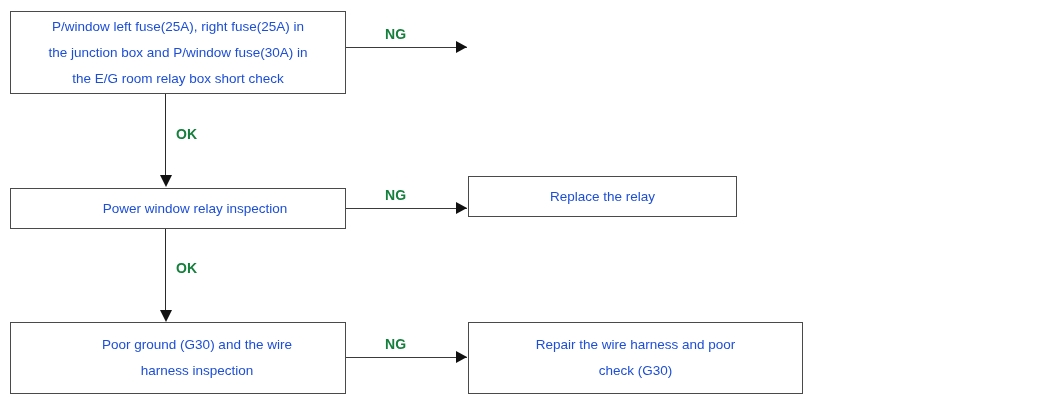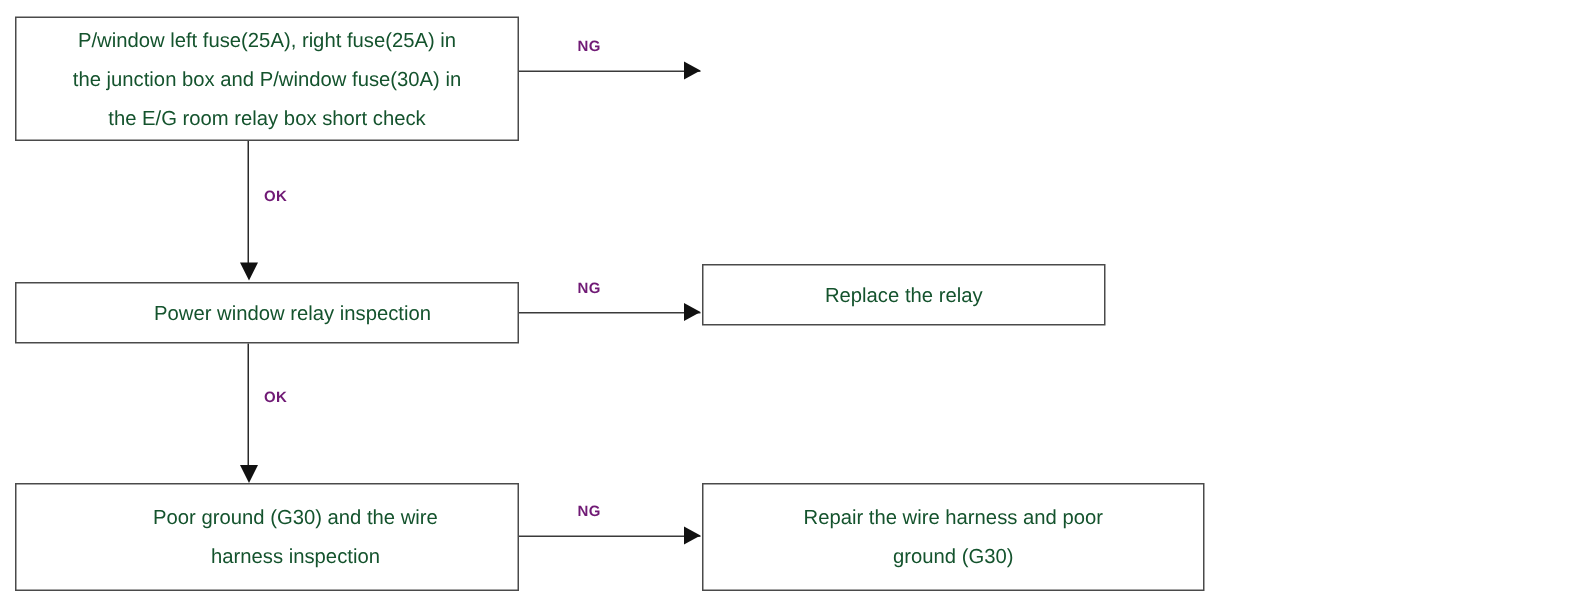--- a/index.html
+++ b/index.html
@@ -17,21 +17,21 @@
   }
   .node {
     position: absolute;
     box-sizing: border-box;
     border: 1px solid #4a4a4a;
     background: #ffffff;
     display: flex;
     align-items: center;
     justify-content: center;
     text-align: center;
-    color: #14532d;
+    color: #1d4ed8;
     font-size: 13.5px;
     line-height: 26px;
     padding: 0 6px;
   }
   .node-text {
     display: block;
     white-space: pre-line;
   }
   
   #node-fuse-check   { left: 10px;  top: 11px;  width: 336px; height: 83px; }
@@ -63,23 +63,23 @@
   .arrow-down {
     position: absolute;
     width: 0;
     height: 0;
     border-left: 6px solid transparent;
     border-right: 6px solid transparent;
     border-top: 12px solid #111111;
   }
   .edge-label {
     position: absolute;
-    font-size: 10px;
+    font-size: 14px;
     font-weight: bold;
-    color: #701a75;
+    color: #15803d;
     letter-spacing: 0.2px;
     white-space: nowrap;
   }
 
   
   #edge-line-ng-1 { left: 346px; top: 47px;  width: 121px; }
   #edge-head-ng-1 { left: 456px; top: 41px; }
   #edge-label-ng-1{ left: 385px; top: 26px; }
 
   #edge-line-ng-2 { left: 346px; top: 208px; width: 121px; }
@@ -119,21 +119,21 @@
     <span class="node-text">Replace the relay</span>
   </div>
 
   <div class="node" id="node-ground-insp">
     <span class="node-text">Poor ground (G30) and the wire
 harness inspection</span>
   </div>
 
   <div class="node" id="node-repair-harn">
     <span class="node-text">Repair the wire harness and poor
-ground (G30)</span>
+check (G30)</span>
   </div>
 
   <div class="hline" id="edge-line-ng-1"></div>
   <div class="arrow-right" id="edge-head-ng-1"></div>
   <div class="edge-label" id="edge-label-ng-1">NG</div>
 
   <div class="vline" id="edge-line-ok-1"></div>
   <div class="arrow-down" id="edge-head-ok-1"></div>
   <div class="edge-label" id="edge-label-ok-1">OK</div>
 

